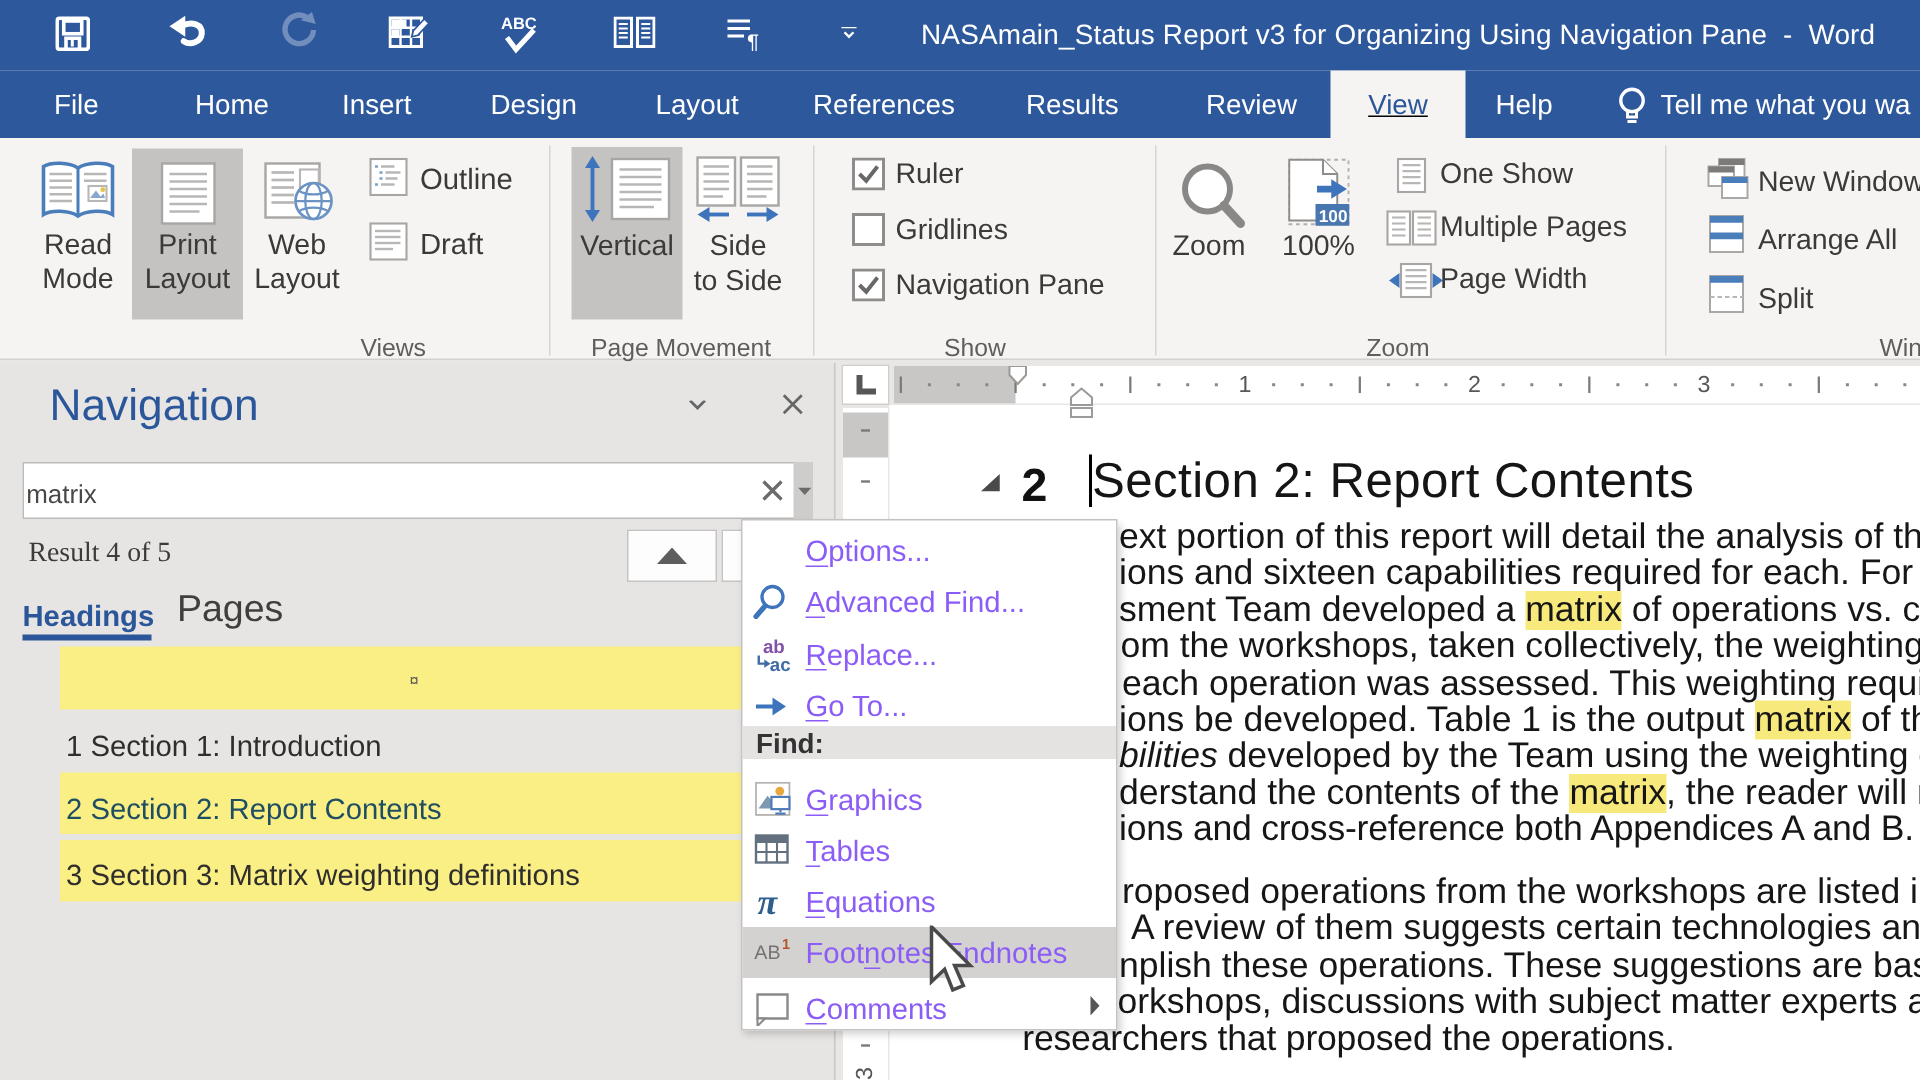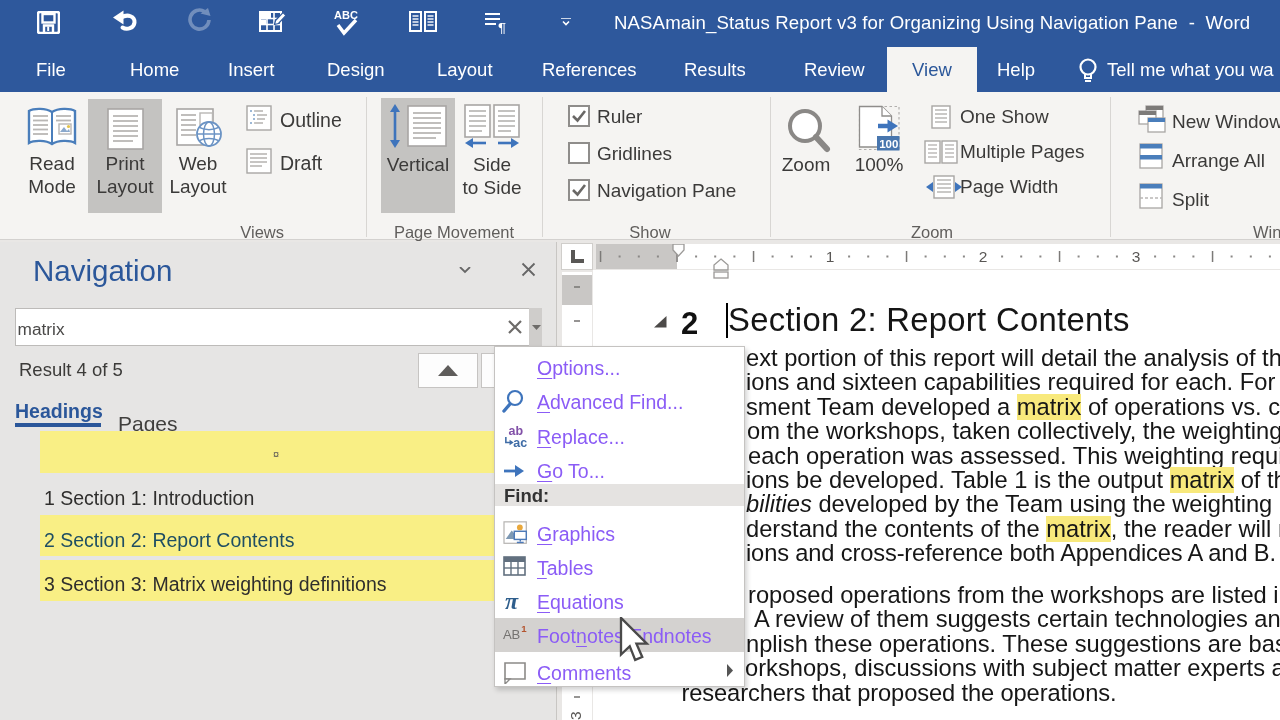--- a/index.html
+++ b/index.html
@@ -3,21 +3,21 @@
 <meta charset="utf-8">
 <style>
   * { margin:0; padding:0; box-sizing:border-box; }
   html,body { width:1280px; height:720px; overflow:hidden; }
   body { font-family:"Liberation Sans", sans-serif; position:relative; background:#e9e7e5; }
   .abs { position:absolute; }
   
   #titlebar { left:0; top:0; width:1280px; height:47px; background:#2e589c; }
   #tabrow { left:0; top:47px; width:1280px; height:45px; background:#2e589c; }
   .tab { position:absolute; top:47px; height:45px; color:#fff; font-size:18.5px; line-height:45px; white-space:nowrap; }
-  #viewtab { position:absolute; left:887px; top:47px; width:90px; height:45px; background:#f5f4f2; }
+  #viewtab { position:absolute; left:887px; top:47px; width:90px; height:45px; background:#f5f4f2;text-decoration:underline; }
   #viewtab span { display:block; text-align:center; color:#2b579a; font-size:18.5px; line-height:45px; }
   
   #ribbon { left:0; top:92px; width:1280px; height:148px; background:#f5f4f2; border-bottom:1px solid #d3d1cf; }
   .rsep { position:absolute; top:5px; width:1px; height:140px; background:#d8d6d3; }
   .rlabel { position:absolute; font-size:16.5px; color:#605e5c; top:131px; width:200px; text-align:center; }
   .bigbtn-label { position:absolute; font-size:19px; color:#3b3a39; text-align:center; line-height:23px; }
   .selgray { position:absolute; background:#c4c3c1; }
   .cblabel { position:absolute; font-size:19px; color:#3b3a39; white-space:nowrap; }
   
   #canvas { left:0; top:241px; width:1280px; height:479px; background:#e9e7e5; }
@@ -451,30 +451,30 @@
   <div style="position:absolute; left:15px; top:66px; width:527px; height:38px; background:#fff; border:1px solid #bdbbb9;"></div>
   <div style="position:absolute; left:529px; top:66px; width:13px; height:38px; background:#cfcdcb;"></div>
   <div style="position:absolute; left:17.5px; top:77px; font-size:17.3px; color:#4a4948;">matrix</div>
   <svg style="position:absolute; left:507px; top:77px;" width="16" height="16" viewBox="0 0 16 16">
       <path d="M2 2 L14 14 M14 2 L2 14" stroke="#6d6b69" stroke-width="2.2"></path>
     </svg>
   <svg style="position:absolute; left:532px; top:83px;" width="9" height="6" viewBox="0 0 9 6">
       <path d="M0 0 L4.5 5 L9 0" fill="#6d6b69"></path>
     </svg>
 
-  <div style="position:absolute; left:19px; top:117px; font-size:18.5px; color:#3c3b39;">Result 4 of 5</div>
+  <div style="position:absolute; left:19px; top:117px; font-size:18.5px; color:#3c3b39;font-family:Liberation Serif, serif;">Result 4 of 5</div>
   <div style="position:absolute; left:418px; top:111px; width:60px; height:35px; background:#fdfdfd; border:1px solid #c6c4c2;"></div>
   <svg style="position:absolute; left:438px; top:123px;" width="20" height="12" viewBox="0 0 20 12">
       <path d="M10 0 L20 11 L0 11 Z" fill="#5f5d5b"></path>
     </svg>
   <div style="position:absolute; left:481px; top:111px; width:76px; height:35px; background:#fdfdfd; border:1px solid #c6c4c2;"></div>
 
   <div style="position:absolute; left:15px; top:158px; font-size:19.5px; font-weight:bold; color:#2b579a;">Headings</div>
   <div style="position:absolute; left:15px; top:181px; width:86px; height:4px; background:#2b579a;"></div>
-  <div style="position:absolute; left:118px; top:170px; font-size:21px; color:#403f3d;">Pages</div>
+  <div style="position:absolute; left:118px; top:150px; font-size:25px; color:#403f3d;">Pages</div>
   <div style="position:absolute; left:187px; top:158px; font-size:19.5px; color:#403f3d;margin-top:48px;">Results</div>
 
   <div class="yellow" style="top:189px; width:517px; height:42px;"></div>
   <div style="position:absolute; left:273px; top:206px; font-size:11px; color:#5a5856;">¤</div>
   <div style="position:absolute; left:44px; top:245px; font-size:19.5px; color:#2f2e2d;">1 Section 1: Introduction</div>
   <div class="yellow" style="top:273px; width:517px; height:41px;"></div>
   <div style="position:absolute; left:44px; top:287px; font-size:19.5px; color:#1f4e63;text-align:right;">2 Section 2: Report Contents</div>
   <div class="yellow" style="top:318px; width:517px; height:41px;"></div>
   <div style="position:absolute; left:44px; top:331px; font-size:19.5px; color:#2f2e2d;">3 Section 3: Matrix weighting definitions</div>
 </div>

